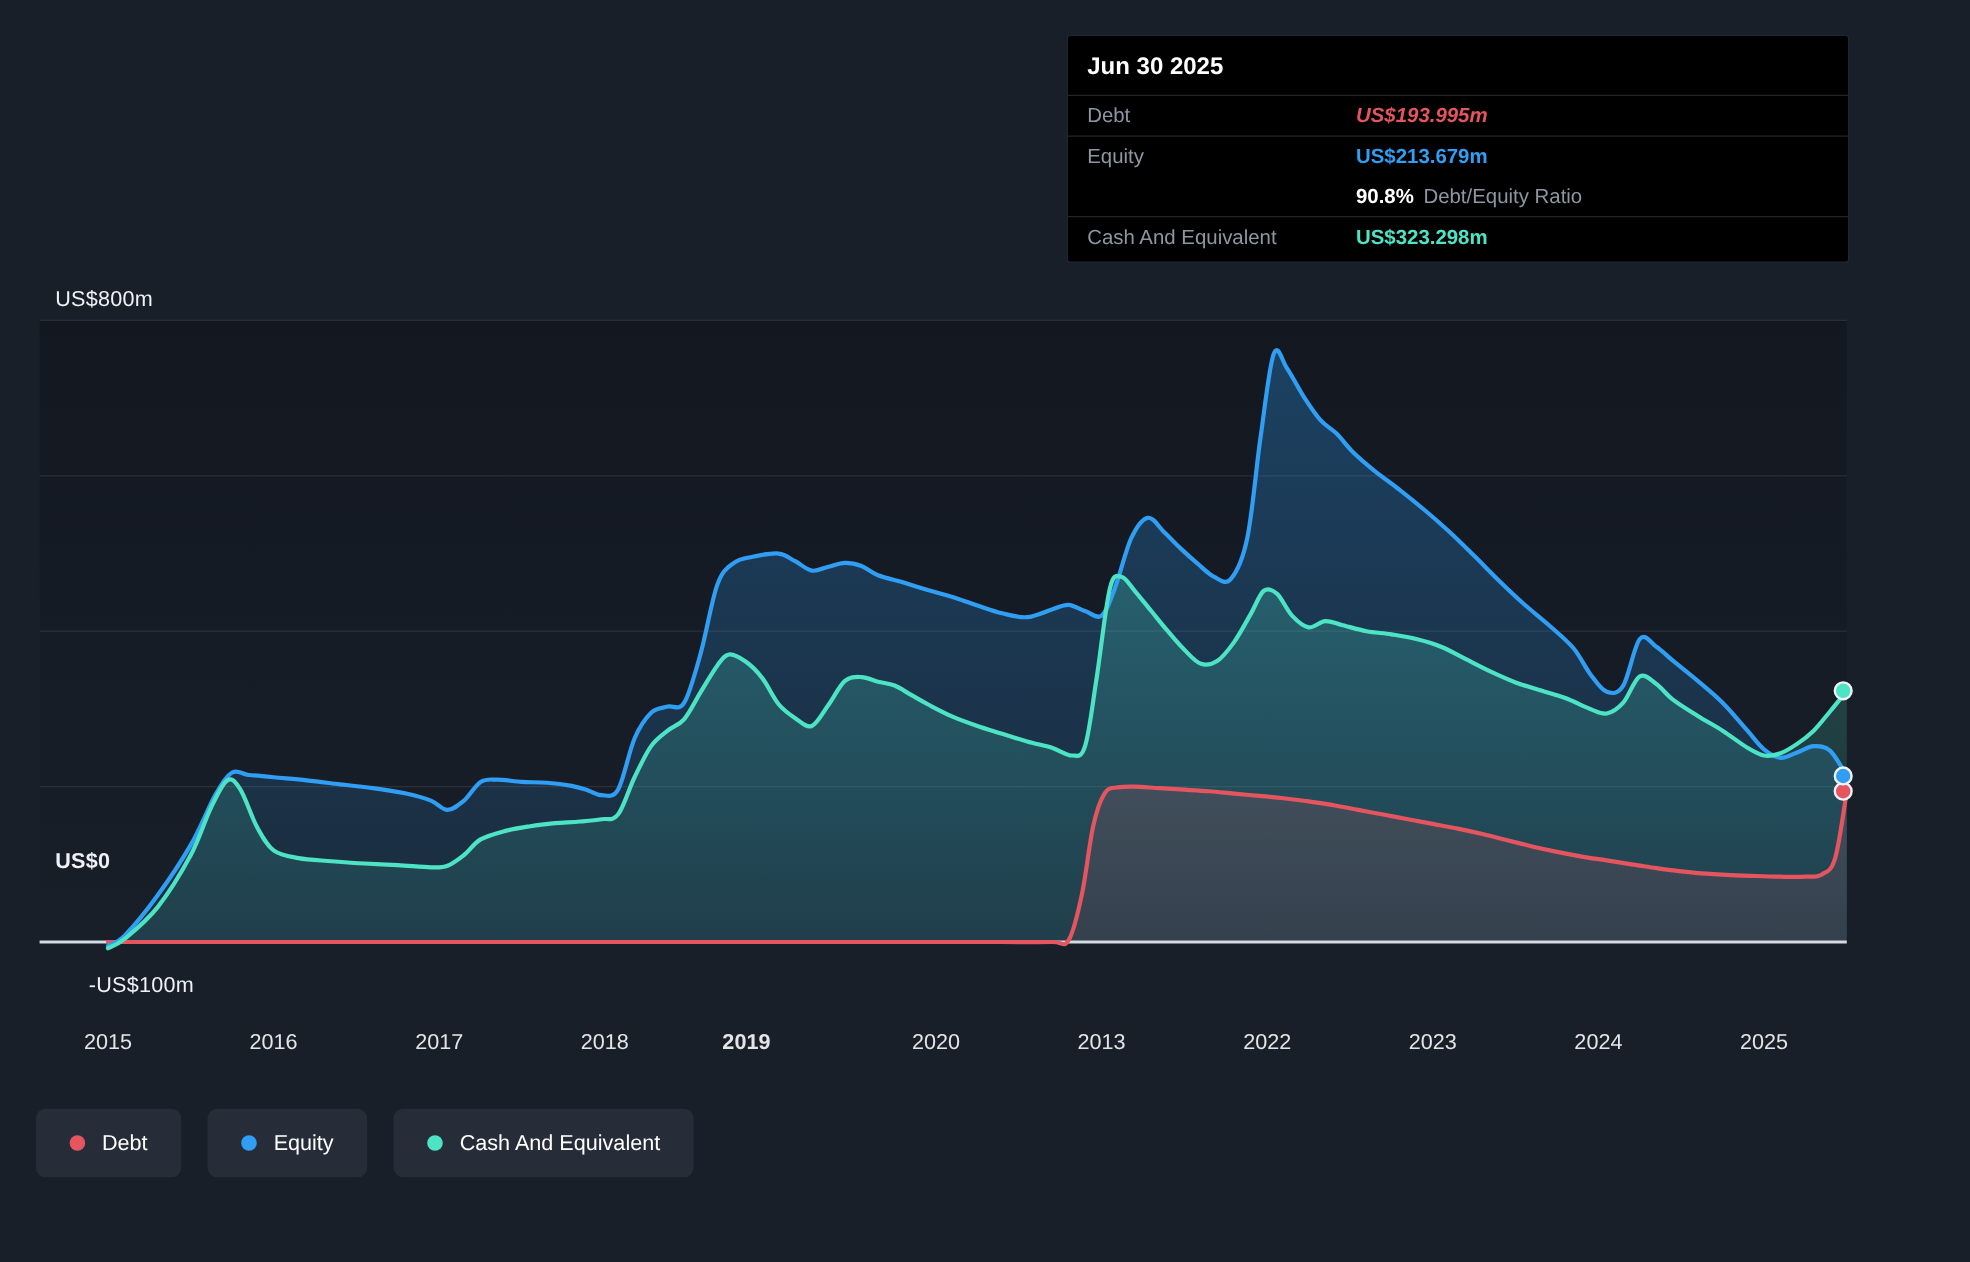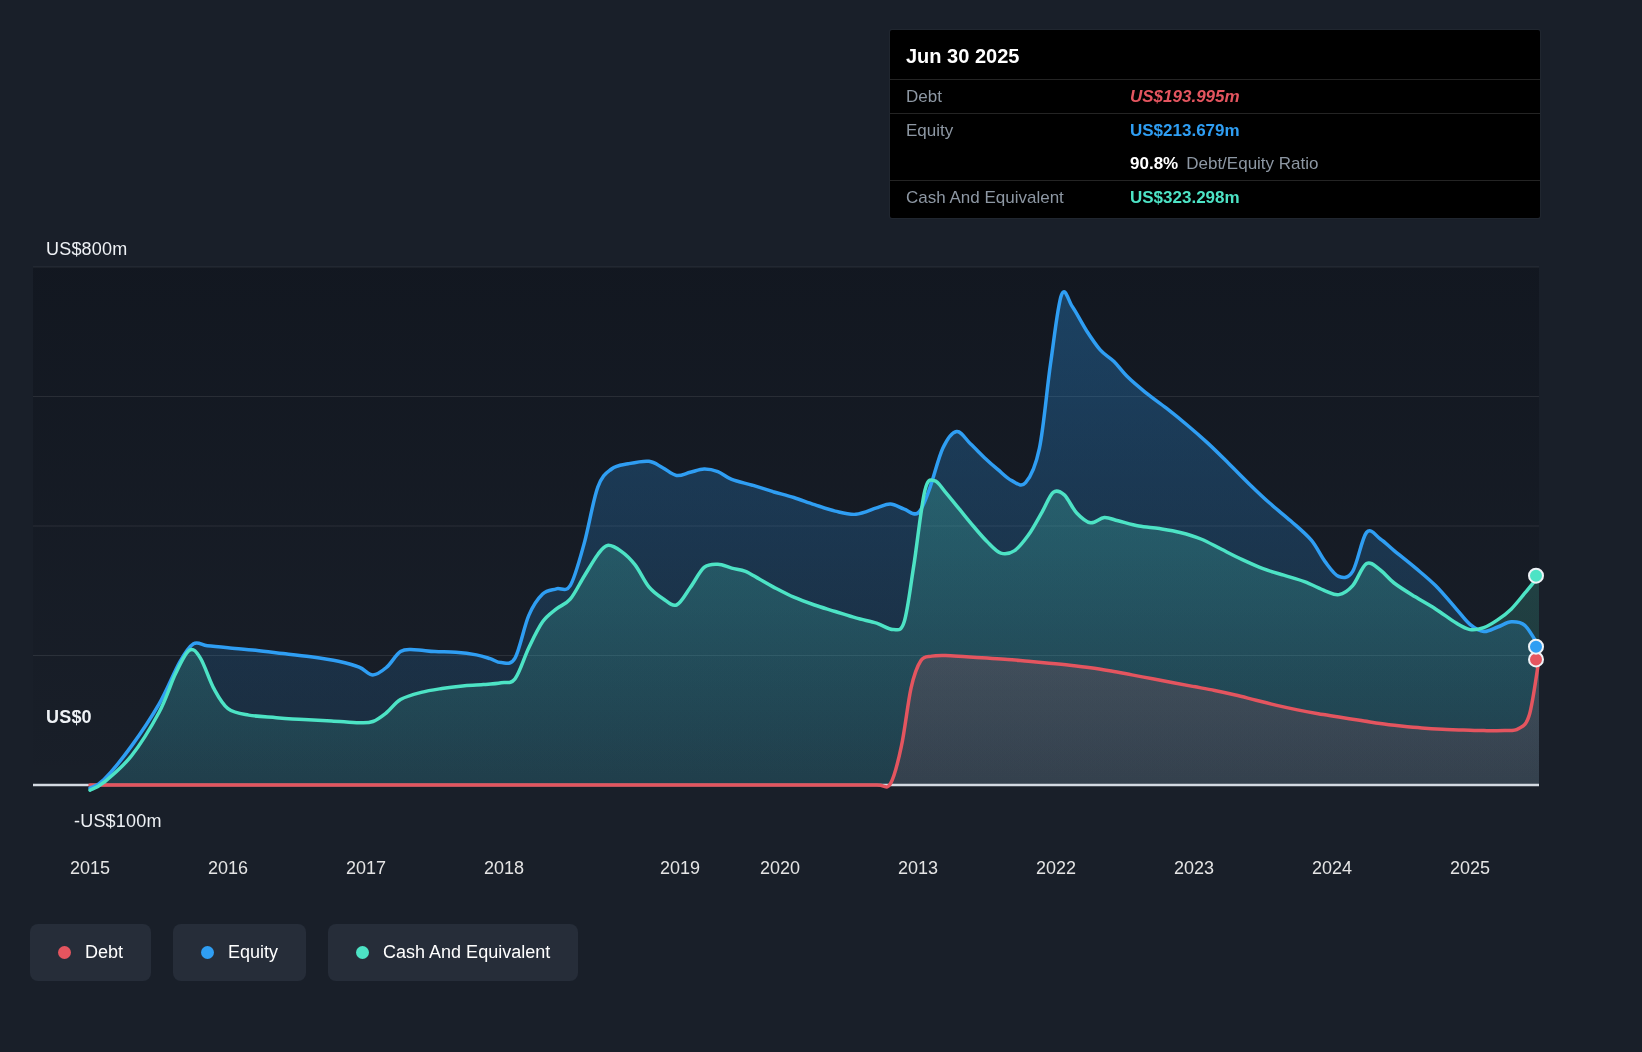--- a/index.html
+++ b/index.html
@@ -77,21 +77,21 @@
 
 <div class="y-label" id="y-top">US$800m</div>
 <div class="y-label" id="y-zero">US$0</div>
 <div class="y-label" id="y-neg">-US$100m</div>
 
 <div id="x-axis">
     <div class="x-tick" style="left: 90px;">2015</div>
     <div class="x-tick" style="left: 228px;">2016</div>
     <div class="x-tick" style="left: 366px;">2017</div>
     <div class="x-tick" style="left: 504px;">2018</div>
-    <div class="x-tick" style="left: 680px;">2019</div>
+    <div class="x-tick" style="left: 622px; font-weight: bold;">2019</div>
     <div class="x-tick" style="left: 780px;">2020</div>
     <div class="x-tick" style="left: 918px;">2013</div>
     <div class="x-tick" style="left: 1056px;">2022</div>
     <div class="x-tick" style="left: 1194px;">2023</div>
     <div class="x-tick" style="left: 1332px;">2024</div>
     <div class="x-tick" style="left: 1470px;">2025</div>
   </div>
 
 <div id="tooltip">
   <div class="tt-title">Jun 30 2025</div>

